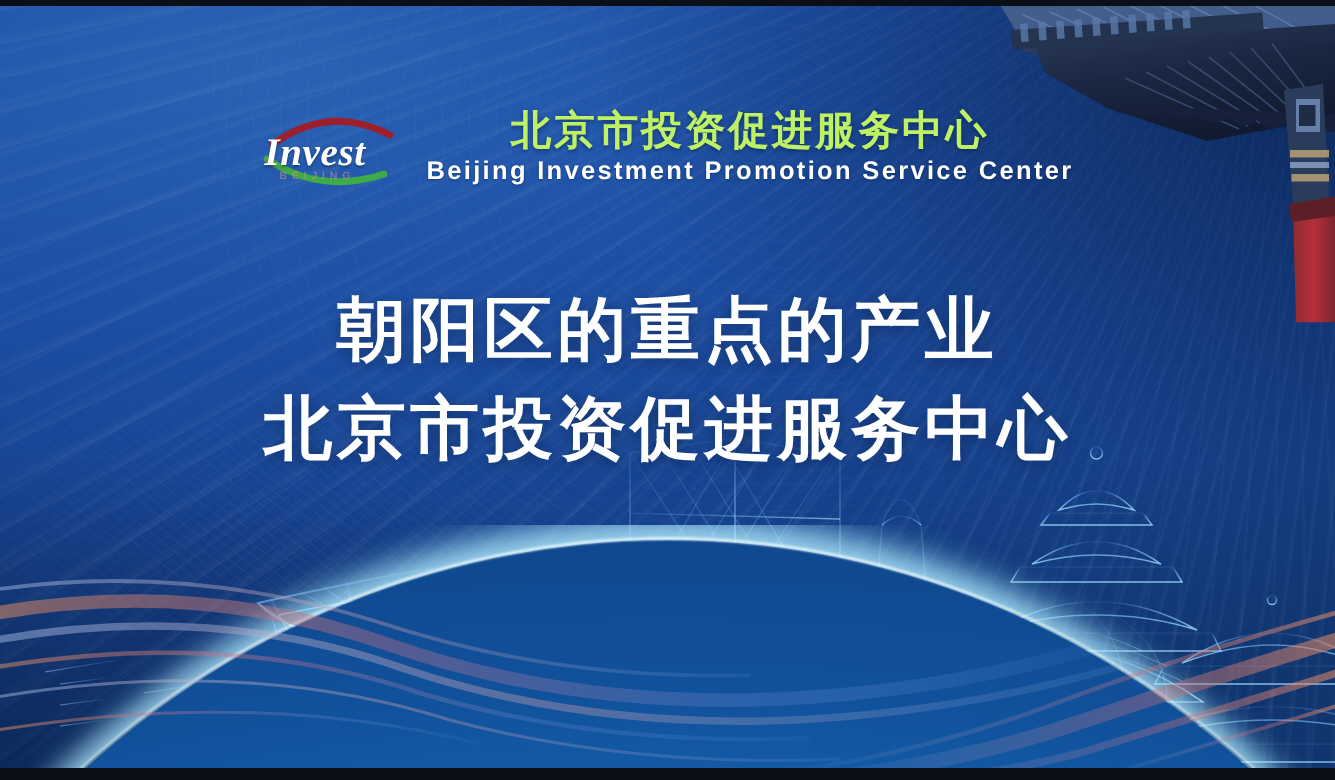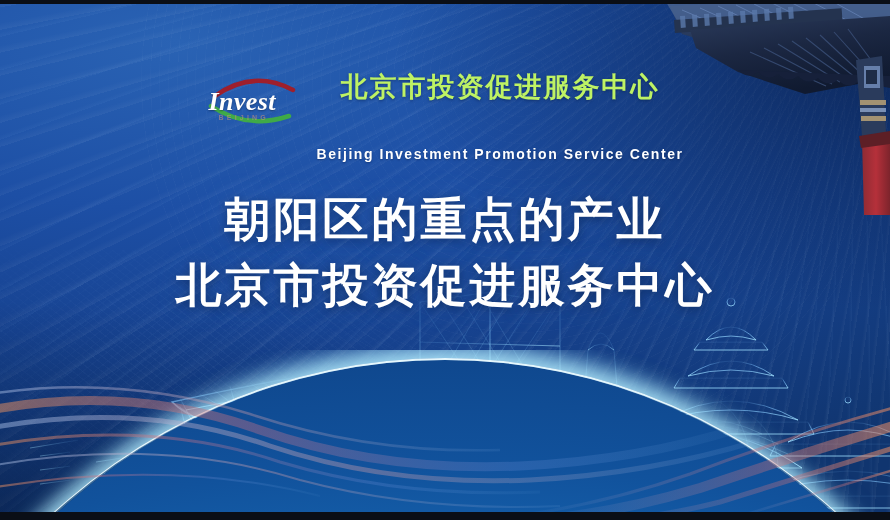--- a/index.html
+++ b/index.html
@@ -146,24 +146,23 @@
   }
 
   .brand-text { display:flex; flex-direction:column; gap:3px; padding-top:1px; }
   .brand-cn {
     font-size:27px; font-weight:bold; color:#bef264;
     letter-spacing:2px; line-height:1.08;
     text-shadow:0 1px 3px rgba(0,20,60,.45);
     text-align:center;
   }
   .brand-en {
-    font-size:14px; font-weight:bold; color:#ffffff;
+    font-size:17px; font-weight:bold; color:#ffffff;
     letter-spacing:1.55px; line-height:1.1;
     text-shadow:0 1px 2px rgba(0,20,60,.4);
-    margin-top:42px;
   }
 
   
   .title {
     position:absolute; left:0; right:0; top:186px;
     text-align:center; z-index:30;
   }
   .title-line {
     color:#ffffff; font-weight:bold;
     font-size:46px; line-height:66px; letter-spacing:3px;

